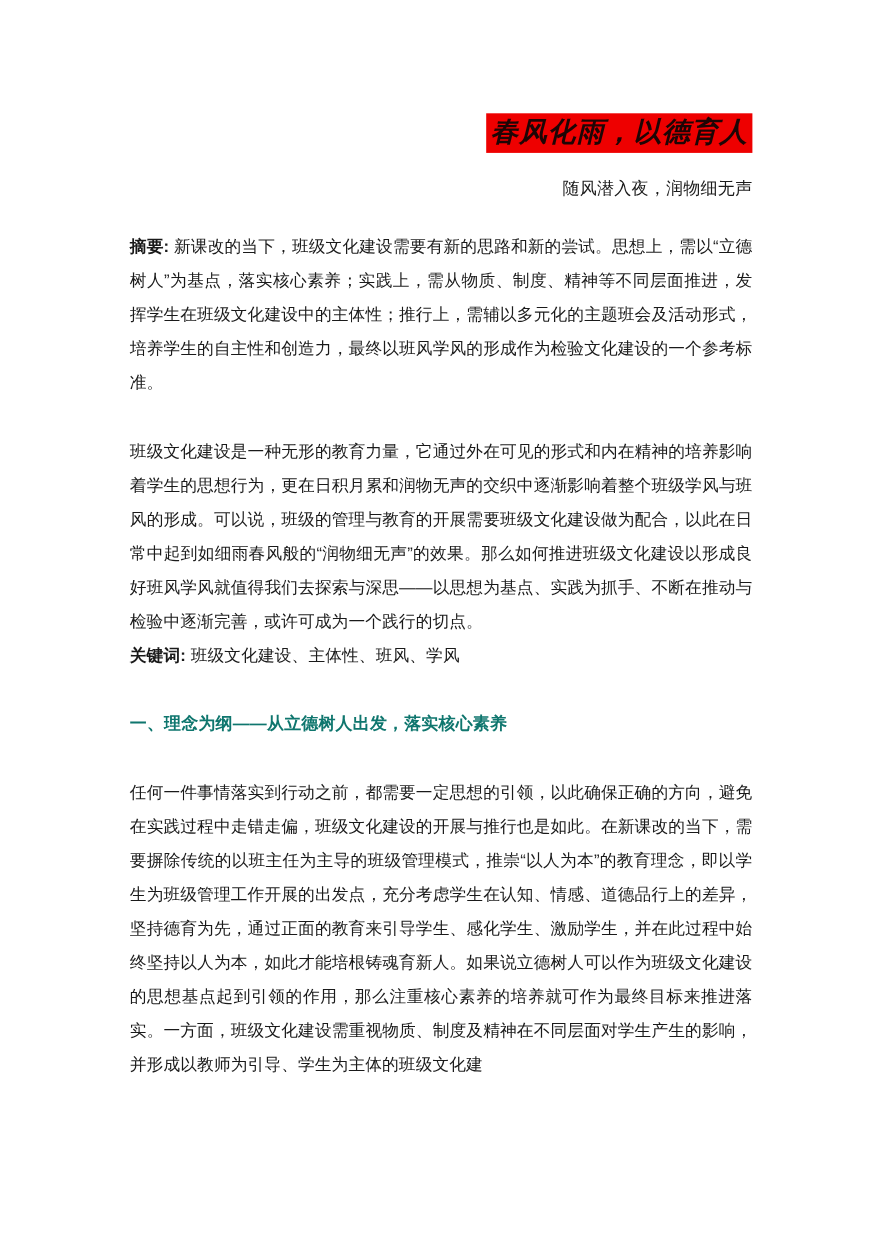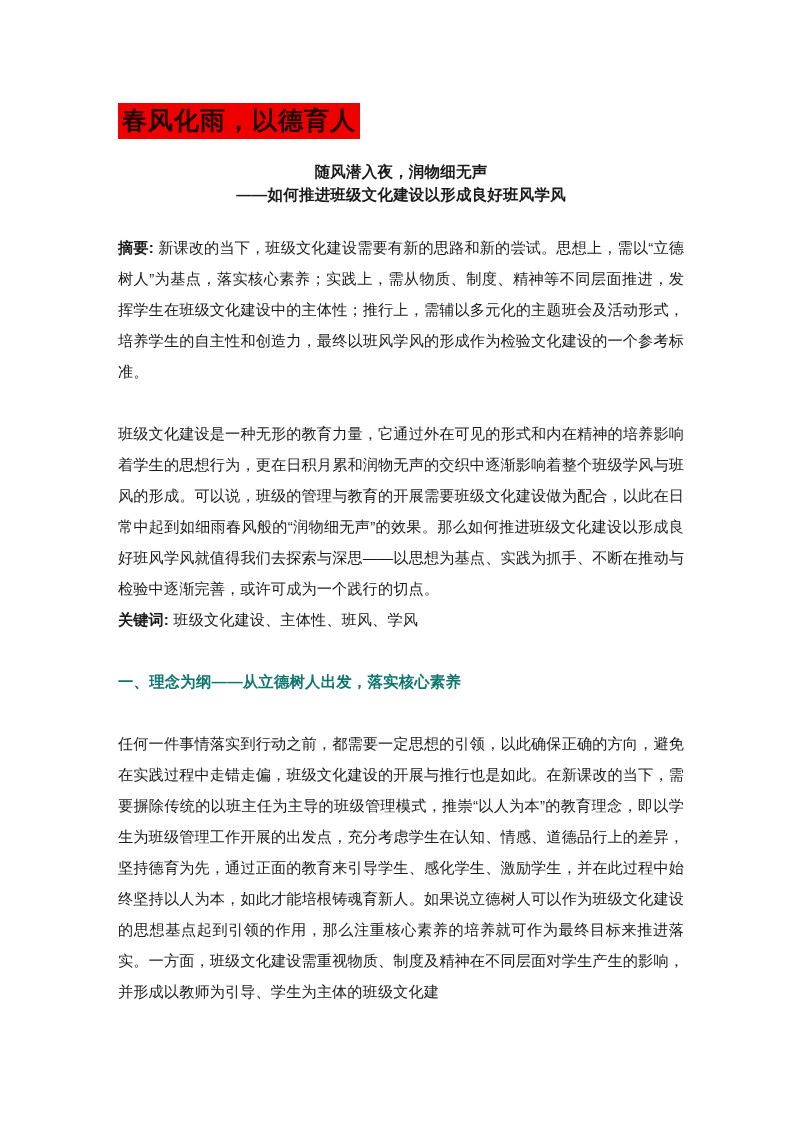--- a/index.html
+++ b/index.html
@@ -24,42 +24,42 @@
 
   .content {
     position: absolute;
     left: 118px;
     top: 0;
     width: 566px;
   }
 
   
   .title-block {
-    text-align: left;
+    text-align: right;
     margin-top: 103px;
+    font-style: italic;
   }
 
   .doc-title {
     display: inline-block;
     font-family: "Liberation Sans", "DejaVu Sans", sans-serif;
     font-size: 25px;
     font-weight: bold;
     letter-spacing: 1px;
     color: #1d0505;
     background: #ee0000;
     padding: 2px 4px 3px 4px;
     line-height: 1.25;
     white-space: pre;
   }
 
   
   .subtitle-block {
-    text-align: center;
+    text-align: right;
     margin-top: 21px;
-    font-weight: bold;
   }
 
   .subtitle-line {
     font-family: "Liberation Sans", "DejaVu Sans", sans-serif;
     font-size: 15.5px;
     line-height: 23px;
     color: #1a1a1a;
     letter-spacing: 0.2px;
   }
 
@@ -102,21 +102,20 @@
 
 <div class="page">
   <div class="content">
 
     <div class="title-block">
       <span class="doc-title">春风化雨，以德育人</span>
     </div>
 
     <div class="subtitle-block">
       <div class="subtitle-line">随风潜入夜，润物细无声</div>
-      <div class="subtitle-line">——如何推进班级文化建设以形成良好班风学风</div>
     </div>
 
     <div class="abstract-block">
       <p class="para"><span class="lead">摘要:</span><span> 新课改的当下，班级文化建设需要有新的思路和新的尝试。思想上，需以“立德树人”为基点，落实核心素养；实践上，需从物质、制度、精神等不同层面推进，发挥学生在班级文化建设中的主体性；推行上，需辅以多元化的主题班会及活动形式，培养学生的自主性和创造力，最终以班风学风的形成作为检验文化建设的一个参考标准。</span></p>
     </div>
 
     <div class="gap-line"></div>
 
     <p class="para">班级文化建设是一种无形的教育力量，它通过外在可见的形式和内在精神的培养影响着学生的思想行为，更在日积月累和润物无声的交织中逐渐影响着整个班级学风与班风的形成。可以说，班级的管理与教育的开展需要班级文化建设做为配合，以此在日常中起到如细雨春风般的“润物细无声”的效果。那么如何推进班级文化建设以形成良好班风学风就值得我们去探索与深思——以思想为基点、实践为抓手、不断在推动与检验中逐渐完善，或许可成为一个践行的切点。</p>
 

